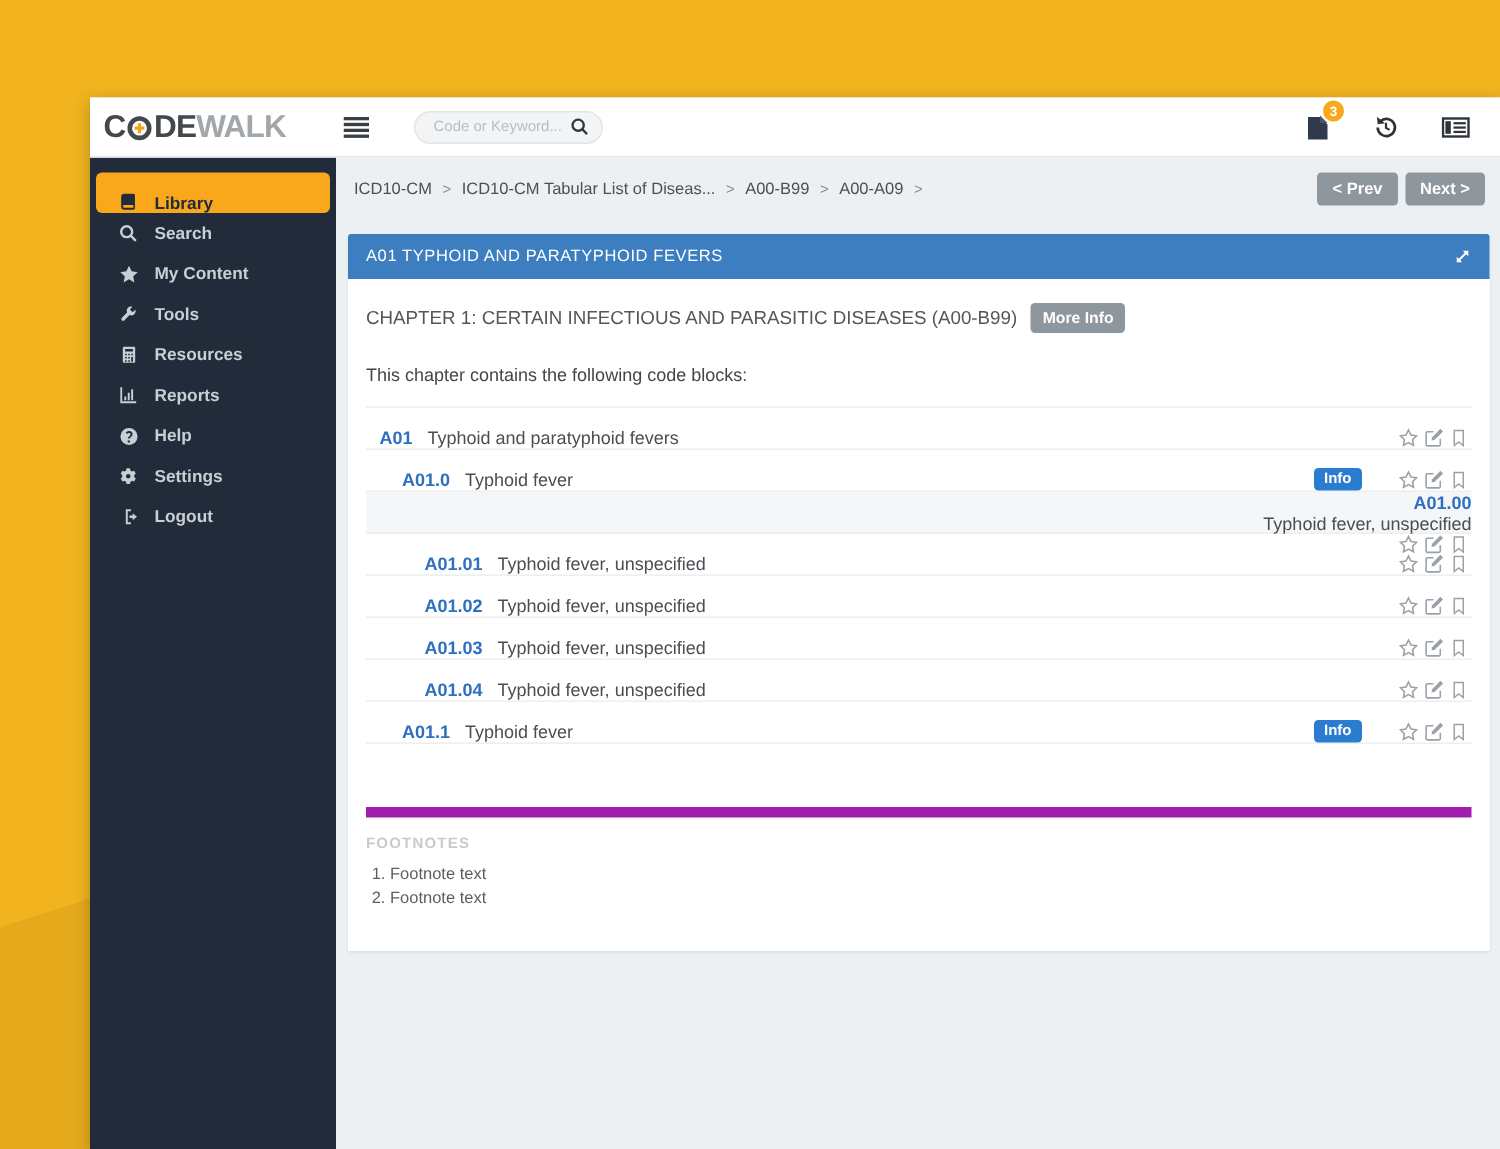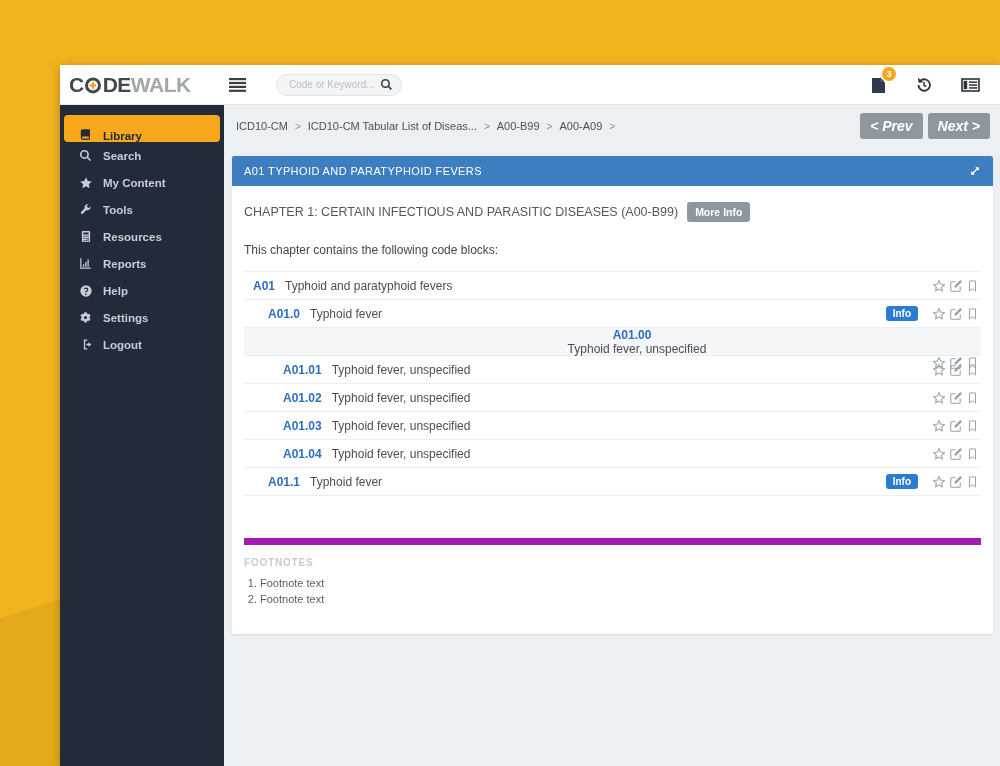--- a/index.html
+++ b/index.html
@@ -47,43 +47,43 @@
     align-items:center;justify-content:center;}
   .side-item.active{background:var(--accent_orange);color:#222B39;align-items:flex-end;}
   
   .content{position:absolute;left:164px;top:40px;right:0;bottom:0;background:#EDF0F2;overflow:hidden;}
   .crumb-bar{display:flex;align-items:center;height:42px;padding:0 10px 0 12px;}
   .breadcrumb{font-size:11px;color:#4B5055;display:flex;align-items:center;flex-wrap:nowrap;}
   .crumb{cursor:pointer;}
   .crumb-sep{color:#8A9097;margin:0 7px;font-size:10px;}
   .pager{margin-left:auto;display:flex;gap:5px;}
   .pager button{background:var(--button_gray);color:#fff;border:none;border-radius:3px;
-    font-size:14px;font-weight:bold;padding:5px 10px;cursor:pointer;
-    font-family:"Liberation Sans",sans-serif;font-style:italic;}
+    font-size:11px;font-weight:bold;padding:5px 10px;cursor:pointer;
+    font-family:"Liberation Sans",sans-serif;}
   .panel{margin:9px 7px 0 8px;box-shadow:0 1px 2px rgba(0,0,0,.07);}
   .panel-head{height:30px;background:var(--panel_blue);color:#fff;display:flex;align-items:center;
     padding:1px 12px;font-size:11px;font-weight:normal;letter-spacing:.4px;border-radius:2px 2px 0 0;}
   .panel-head .expand{margin-left:auto;color:#fff;background:none;border:none;cursor:pointer;
     display:flex;align-items:center;}
   .panel-body{background:#fff;padding:16px 12px 26px 12px;}
   .chapter-line{display:flex;align-items:center;font-size:12.5px;color:#53575C;}
   .more-info{margin-left:9px;background:var(--button_gray);color:#fff;border:none;border-radius:3px;
     font-size:10.5px;font-weight:bold;padding:4px 8px;cursor:pointer;
     font-family:"Liberation Sans",sans-serif;}
   .intro{margin-top:21px;font-weight:normal;font-size:12px;color:#42464B;}
   .rows{margin-top:14px;border-top:1px solid #ECEEF0;}
-  .code-row{display:flex;align-items:center;height:28px;border-bottom:1px solid #ECEEF0;
+  .code-row{display:flex;align-items:flex-end;height:28px;border-bottom:1px solid #ECEEF0;
     font-size:12px;}
   .code-row.hl{background:#F4F6F7;flex-direction:column;}
   .code-row.lv0{padding-left:9px;} .code-row.lv1{padding-left:24px;} .code-row.lv2{padding-left:39px;}
   .row-code{color:var(--code_link_blue);font-weight:bold;cursor:pointer;flex:0 0 auto;}
   .row-desc{margin-left:10px;color:#4A4E53;}
   .row-actions{margin-left:auto;display:flex;align-items:center;gap:3px;padding-right:2px;}
   .info-badge{background:var(--info_blue);color:#fff;font-size:10px;font-weight:bold;
-    border-radius:3px;padding:2px 7px;margin-right:11px;cursor:pointer;}
+    border-radius:3px;padding:2px 7px;margin-right:21px;cursor:pointer;}
   .act{color:#9AA1A8;display:inline-flex;align-items:center;cursor:pointer;}
   .footnotes{margin-top:42px;border-top:7px solid #a21caf;padding-top:12px;}
   .footnotes h4{font-size:10px;font-weight:bold;color:#C6CBD0;letter-spacing:.8px;}
   .footnotes ol{margin:8px 0 0 16px;font-size:11px;color:#5A5F64;line-height:1.45;}
 </style>
 </head>
 <body>
 
 <div class="stage">
   <div class="bg-accent"></div>

